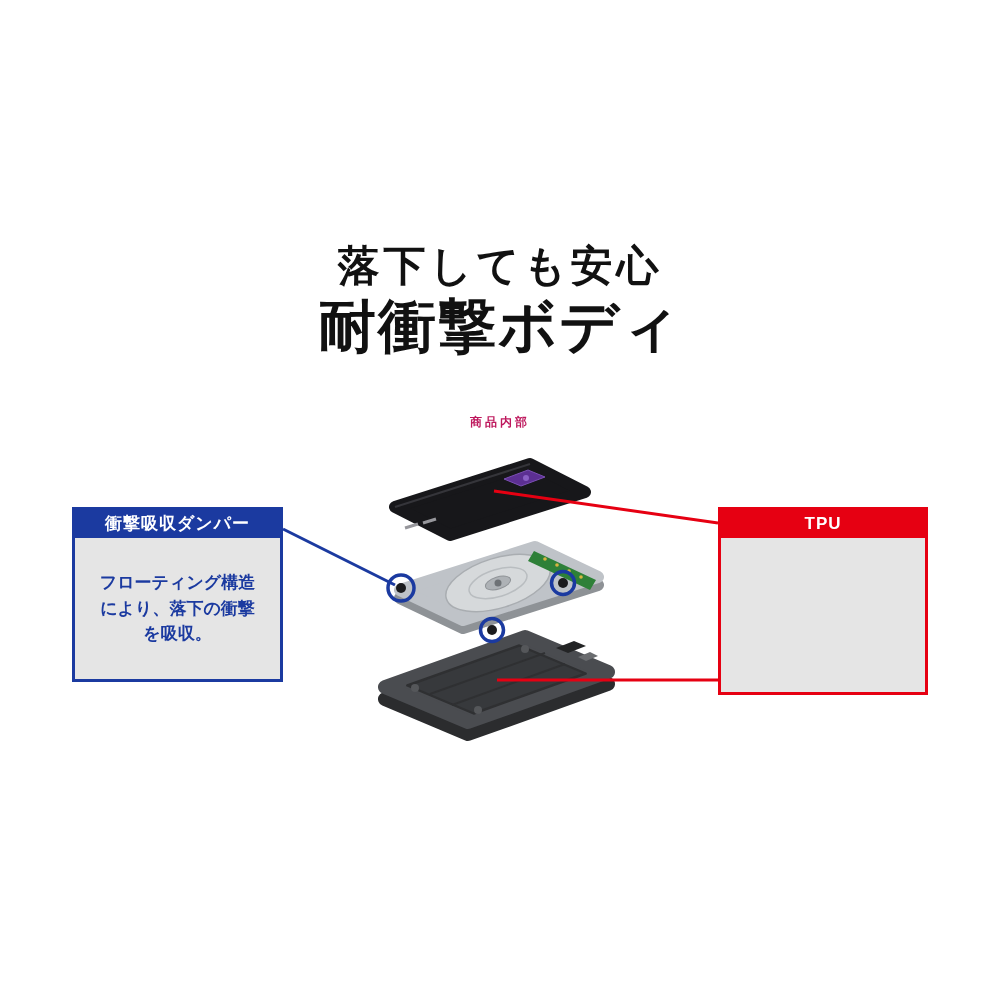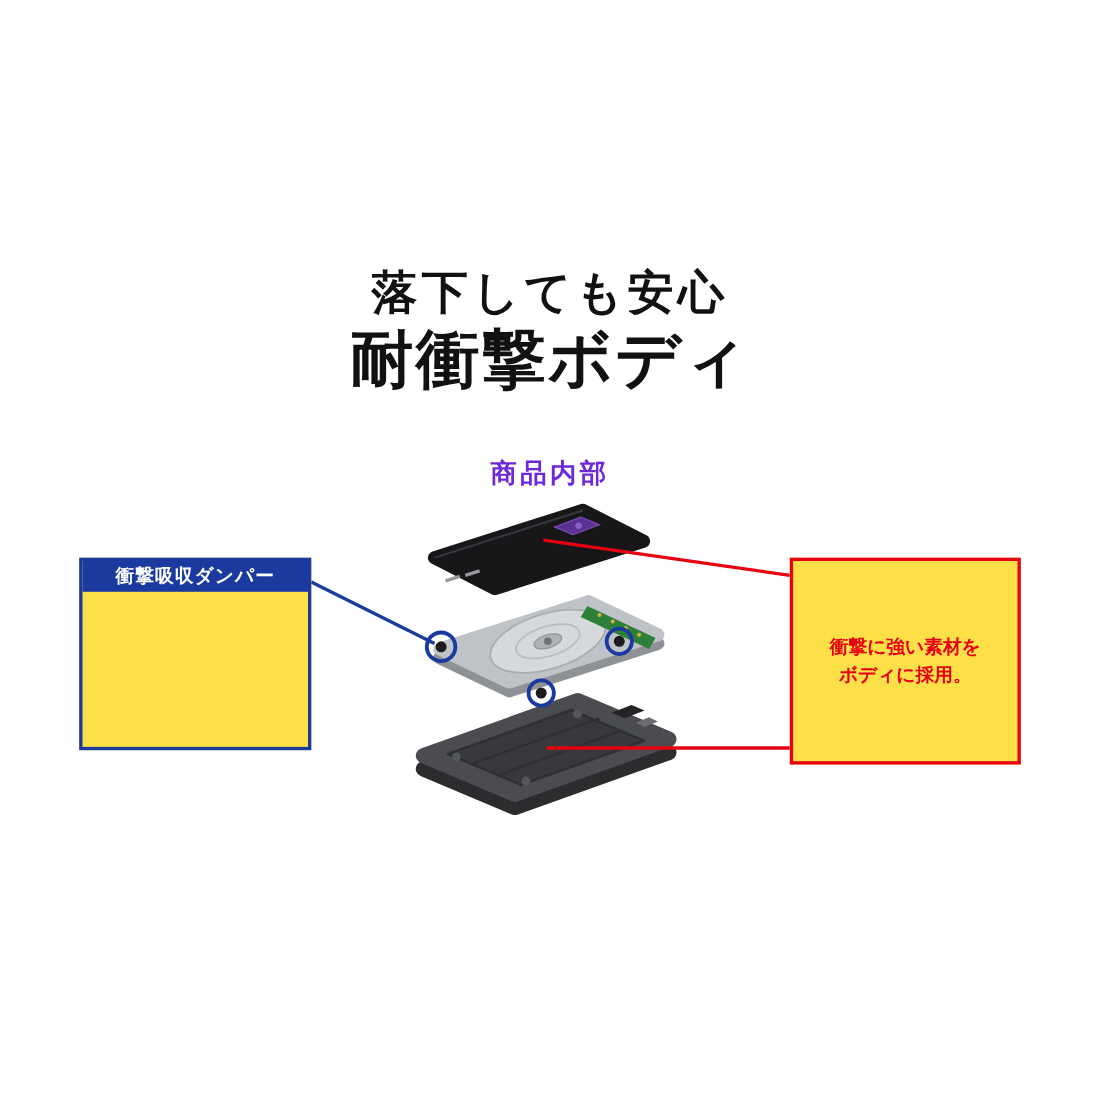--- a/index.html
+++ b/index.html
@@ -17,28 +17,28 @@
     text-align: center; font-size: 42px; font-weight: bold;
     color: #111111; letter-spacing: 4px;
   }
   .title2 {
     position: absolute; top: 246px; left: 0; width: 100%;
     text-align: center; font-size: 58px; font-weight: bold;
     color: #111111; letter-spacing: 2px;
   }
   .inner-label {
     position: absolute; top: 372px; left: 0; width: 100%;
-    text-align: center; font-size: 24px; font-weight: bold;
-    color: #6d28d9; letter-spacing: 3px;
+    text-align: center; font-size: 12px; font-weight: bold;
+    color: #be185d; letter-spacing: 3px;
   }
 
   .exploded-svg { position: absolute; inset: 0; pointer-events: none; }
 
   .callout {
-    position: absolute; box-sizing: border-box; background: #fde047;
+    position: absolute; box-sizing: border-box; background: #e5e5e5;
     display: flex; flex-direction: column;
   }
   .callout .hdr {
     height: 28px; line-height: 28px; text-align: center;
     color: #ffffff; font-size: 17px; font-weight: bold;
     letter-spacing: 1px; flex: 0 0 auto;
   }
   .callout .bod {
     flex: 1 1 auto; display: flex; align-items: center; justify-content: center;
     text-align: center; font-size: 17px; font-weight: bold;
@@ -112,20 +112,22 @@
     <line x1="494" y1="449" x2="718" y2="481" stroke="#e60012" stroke-width="3"></line>
     <line x1="497" y1="638" x2="718" y2="638" stroke="#e60012" stroke-width="3"></line>
 
     <circle cx="401" cy="546" r="13" fill="none" stroke="#1b3aa0" stroke-width="3.5"></circle>
     <circle cx="563" cy="541" r="11.5" fill="none" stroke="#1b3aa0" stroke-width="3.5"></circle>
     <circle cx="492" cy="588" r="11.5" fill="none" stroke="#1b3aa0" stroke-width="3.5"></circle>
   </svg>
 
   <div class="callout callout-blue">
     <div class="hdr">衝撃吸収ダンパー</div>
+    <div class="bod">フローティング構造
+により、落下の衝撃
+を吸収。</div>
   </div>
 
   <div class="callout callout-red">
-    <div class="bod">衝撃に強い素材を
-ボディに採用。</div>
+    <div class="hdr">TPU</div>
   </div>
 
 </div>
 
 </body></html>

